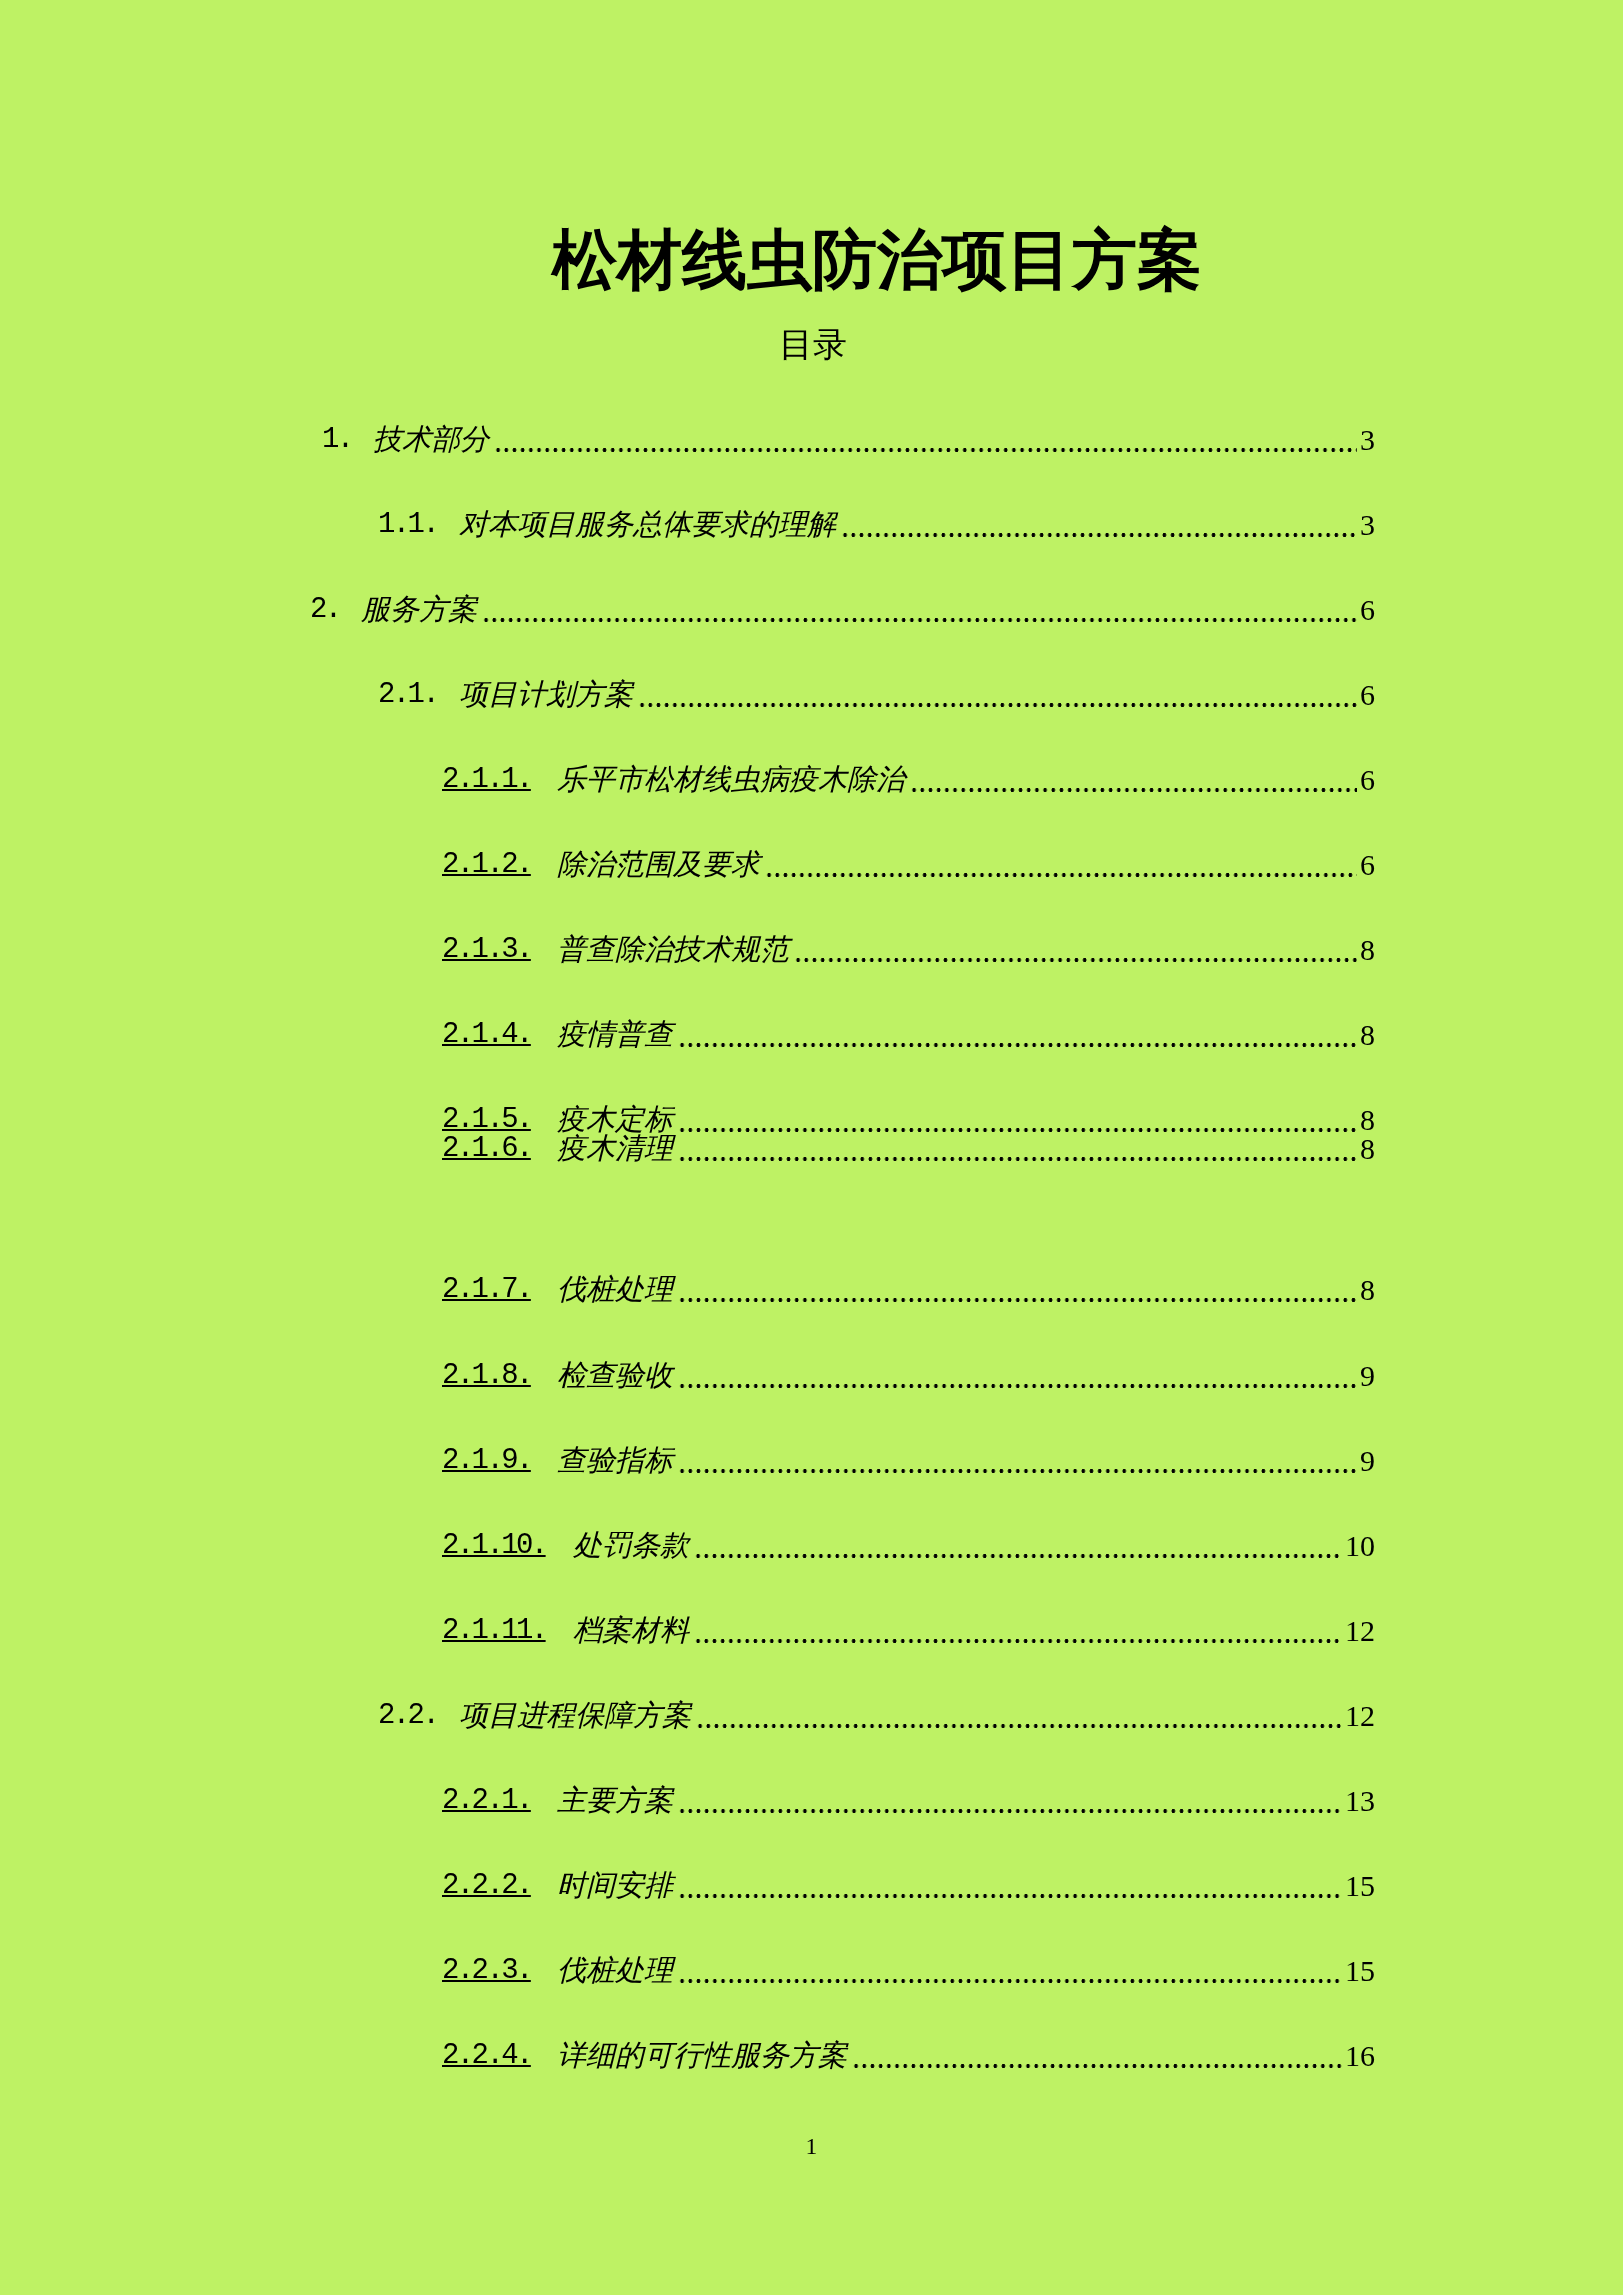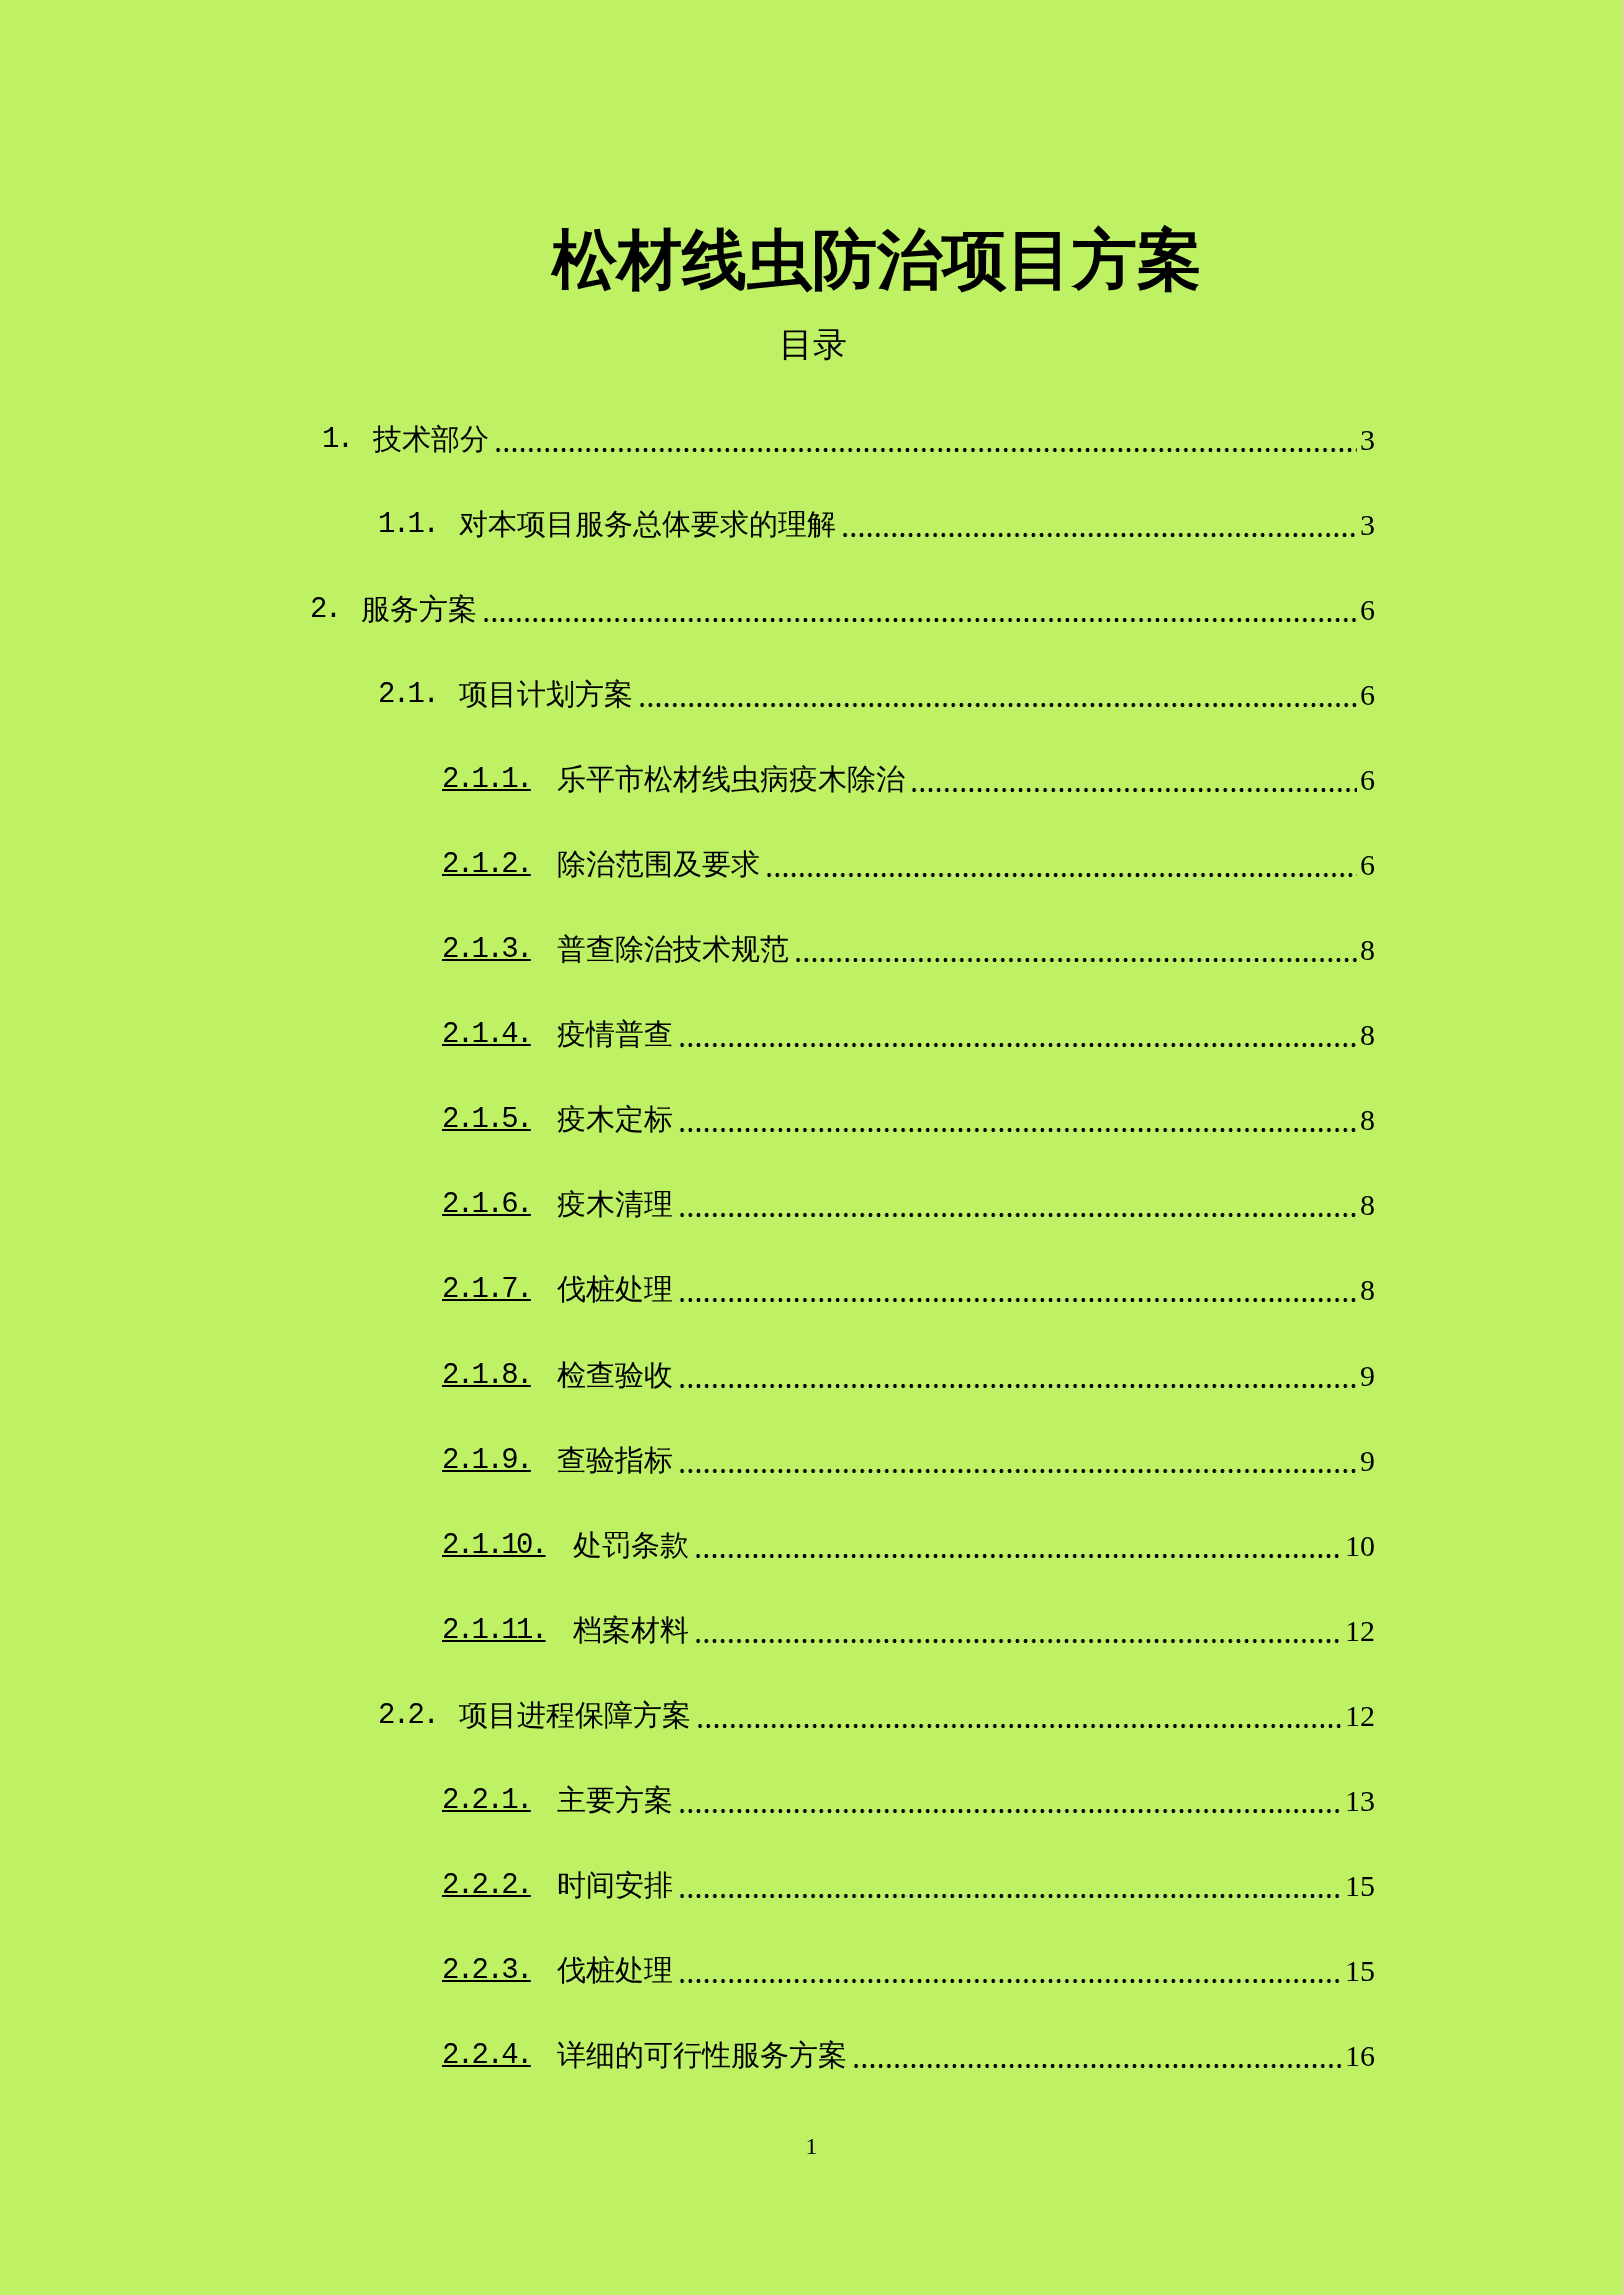--- a/index.html
+++ b/index.html
@@ -63,20 +63,21 @@
     .toc-num {
       font-family: "Liberation Mono", "DejaVu Sans Mono", monospace;
       font-size: 29px;
       letter-spacing: -2.6px;
       flex: 0 0 auto;
     }
     .toc-text {
       flex: 0 0 auto;
       font-family: "DejaVu Serif", "Liberation Serif", serif;
       font-size: 29px;
+      font-style: italic;
     }
     .toc-leader {
       flex: 1 1 auto;
       overflow: hidden;
       margin: 0 2.6px 6.5px 5.2px;
       height: 3.9px;
       background-image: radial-gradient(circle, #000 1.7px, transparent 2px);
       background-size: 8.2px 3.9px;
       background-repeat: repeat-x;
       background-position: left center;
@@ -174,21 +175,21 @@
       <span class="toc-page">8</span>
     </div>
 
     <div class="toc-row lvl3" style="top:1099px">
       <span class="toc-num">2.1.5.</span>
       <span class="toc-text">疫木定标</span>
       <span class="toc-leader"></span>
       <span class="toc-page">8</span>
     </div>
 
-    <div class="toc-row lvl3" style="top:1184px">
+    <div class="toc-row lvl3" style="top:1128px">
       <span class="toc-num">2.1.6.</span>
       <span class="toc-text">疫木清理</span>
       <span class="toc-leader"></span>
       <span class="toc-page">8</span>
     </div>
 
     <div class="toc-row lvl3" style="top:1269px">
       <span class="toc-num">2.1.7.</span>
       <span class="toc-text">伐桩处理</span>
       <span class="toc-leader"></span>

